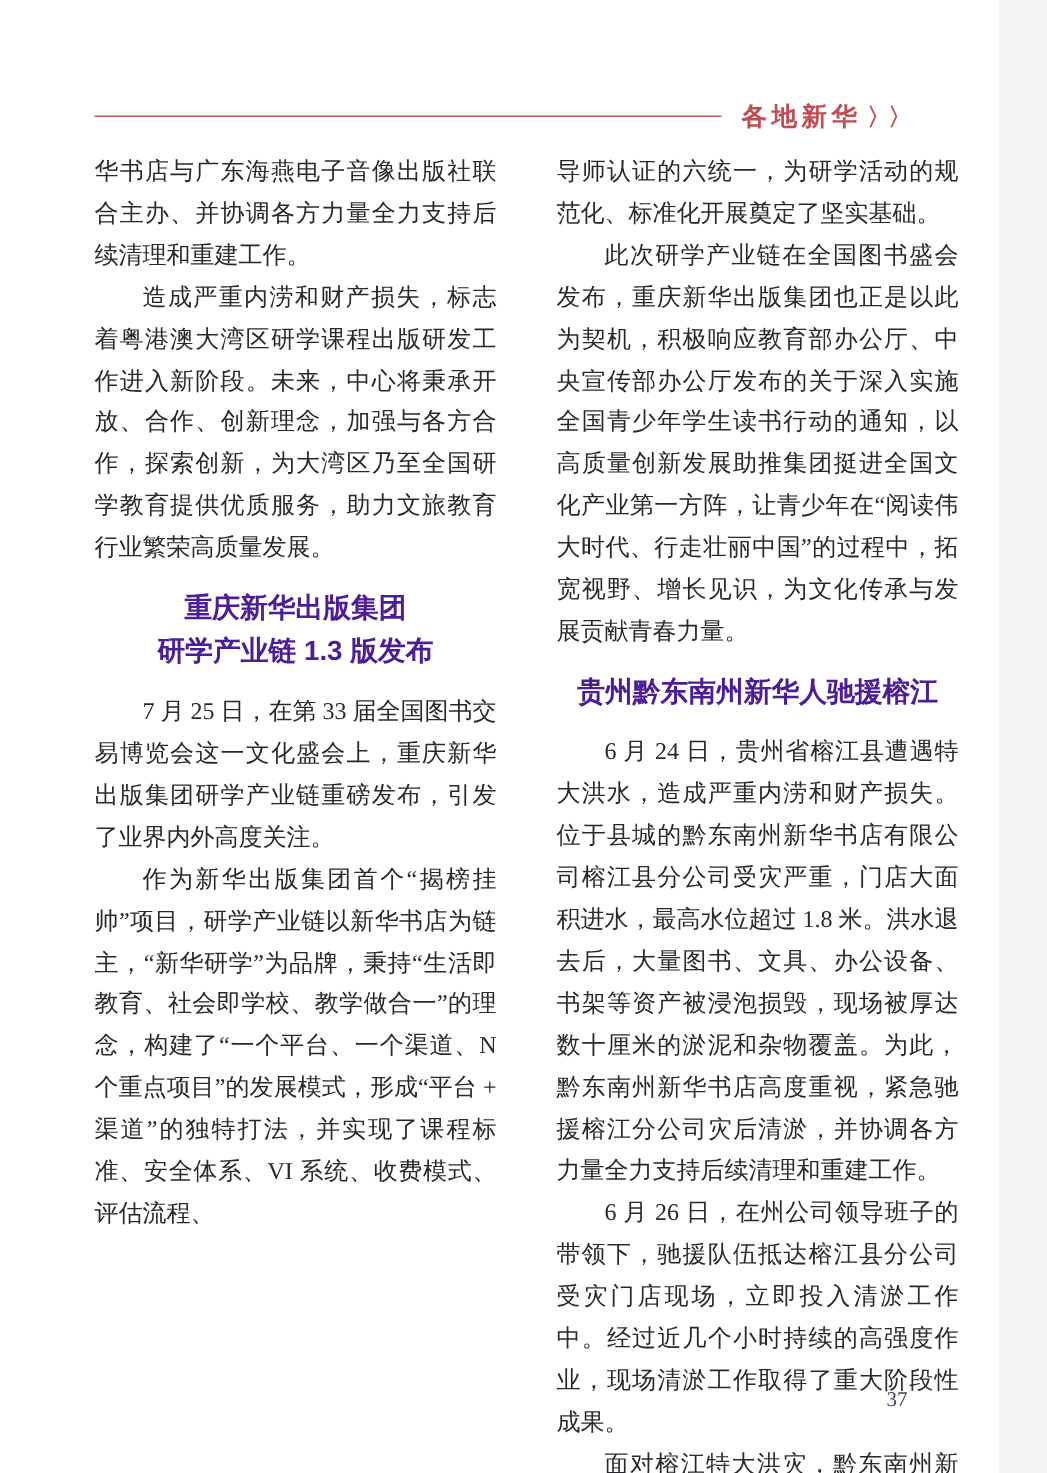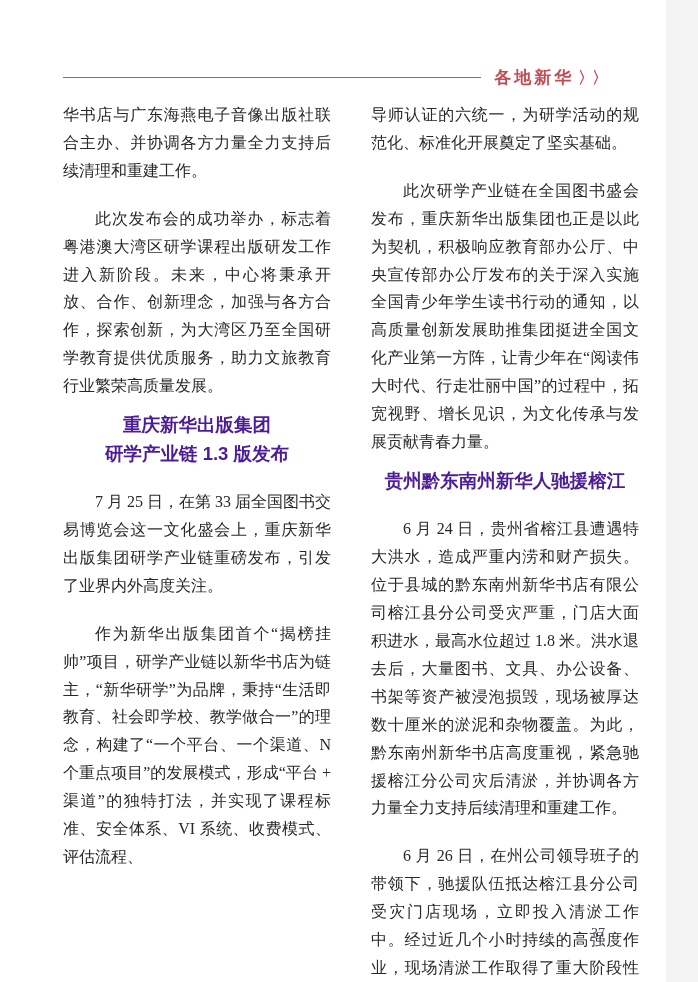--- a/index.html
+++ b/index.html
@@ -54,21 +54,21 @@
   .col {
     width: 268px;
     flex: 0 0 268px;
     color: #29292d;
     font-size: 16px;
     line-height: 27.9px;
     text-align: justify;
     text-justify: inter-ideograph;
   }
   .col p { margin: 0; }
-  .col p.indent { text-indent: 2em; margin-top: 20px; }
+  .col p.indent { text-indent: 2em; }
   .article-heading {
     margin: 11px 0 13px 0;
     text-align: center;
     font-family: "Liberation Sans", "DejaVu Sans", sans-serif;
     font-weight: bold;
     font-size: 18.5px;
     line-height: 28.5px;
     color: #4c1d95;
     text-indent: 0;
   }
@@ -88,21 +88,21 @@
 
   <div class="page-header">
     <div class="header-rule"></div>
     <div class="header-label"><span>各地新华</span>&nbsp;<span class="header-chevrons">〉〉</span></div>
   </div>
 
   <div class="columns">
 
     <div class="col">
       <p>华书店与广东海燕电子音像出版社联合主办、并协调各方力量全力支持后续清理和重建工作。</p>
-      <p class="indent">此次发布会的成功举办，标志着粤港澳大湾区研学课程出版研发工作进入新阶段。未来，中心将秉承开放、合作、创新理念，加强与各方合作，探索创新，为大湾区乃至全国研学教育提供优质服务，助力文旅教育行业繁荣高质量发展。</p>
+      <p class="indent">造成严重内涝和财产损失，标志着粤港澳大湾区研学课程出版研发工作进入新阶段。未来，中心将秉承开放、合作、创新理念，加强与各方合作，探索创新，为大湾区乃至全国研学教育提供优质服务，助力文旅教育行业繁荣高质量发展。</p>
       <div class="article-heading">
         <div>重庆新华出版集团</div>
         <div>研学产业链 1.3 版发布</div>
       </div>
       <p class="indent">7 月 25 日，在第 33 届全国图书交易博览会这一文化盛会上，重庆新华出版集团研学产业链重磅发布，引发了业界内外高度关注。</p>
       <p class="indent">作为新华出版集团首个“揭榜挂帅”项目，研学产业链以新华书店为链主，“新华研学”为品牌，秉持“生活即教育、社会即学校、教学做合一”的理念，构建了“一个平台、一个渠道、N 个重点项目”的发展模式，形成“平台 + 渠道”的独特打法，并实现了课程标准、安全体系、VI 系统、收费模式、评估流程、</p>
     </div>
 
     <div class="col">
       <p>导师认证的六统一，为研学活动的规范化、标准化开展奠定了坚实基础。</p>

